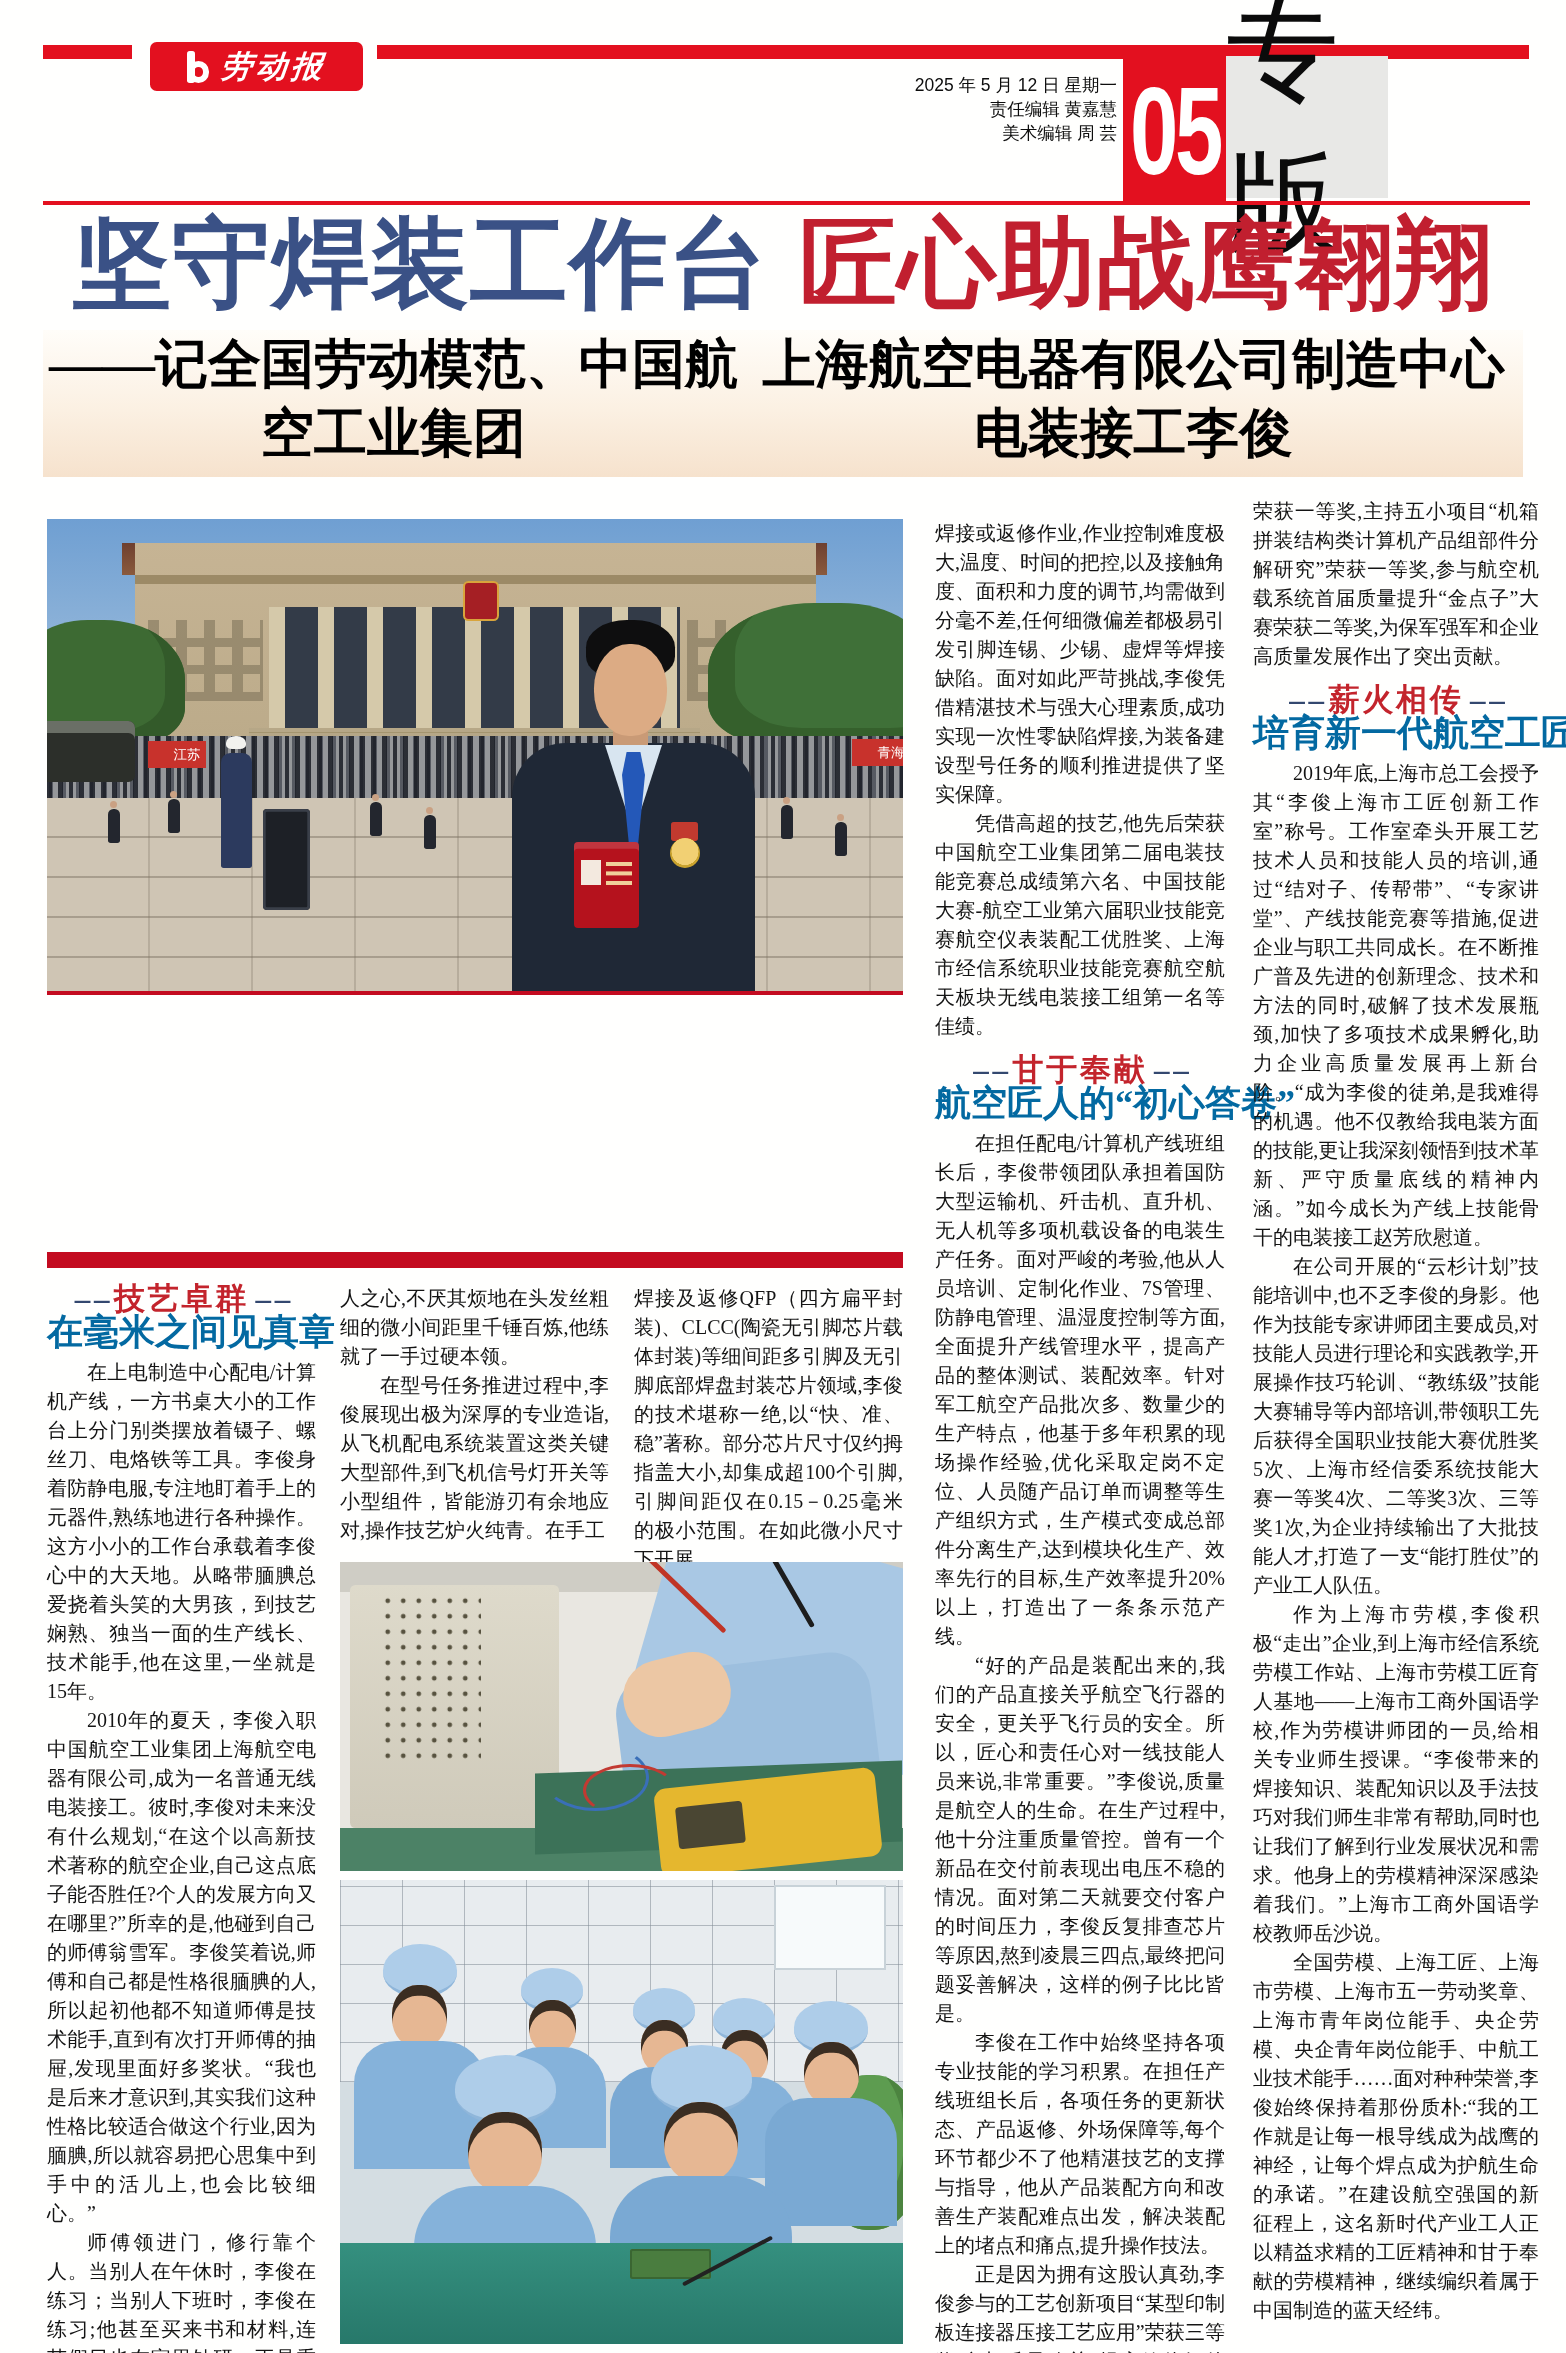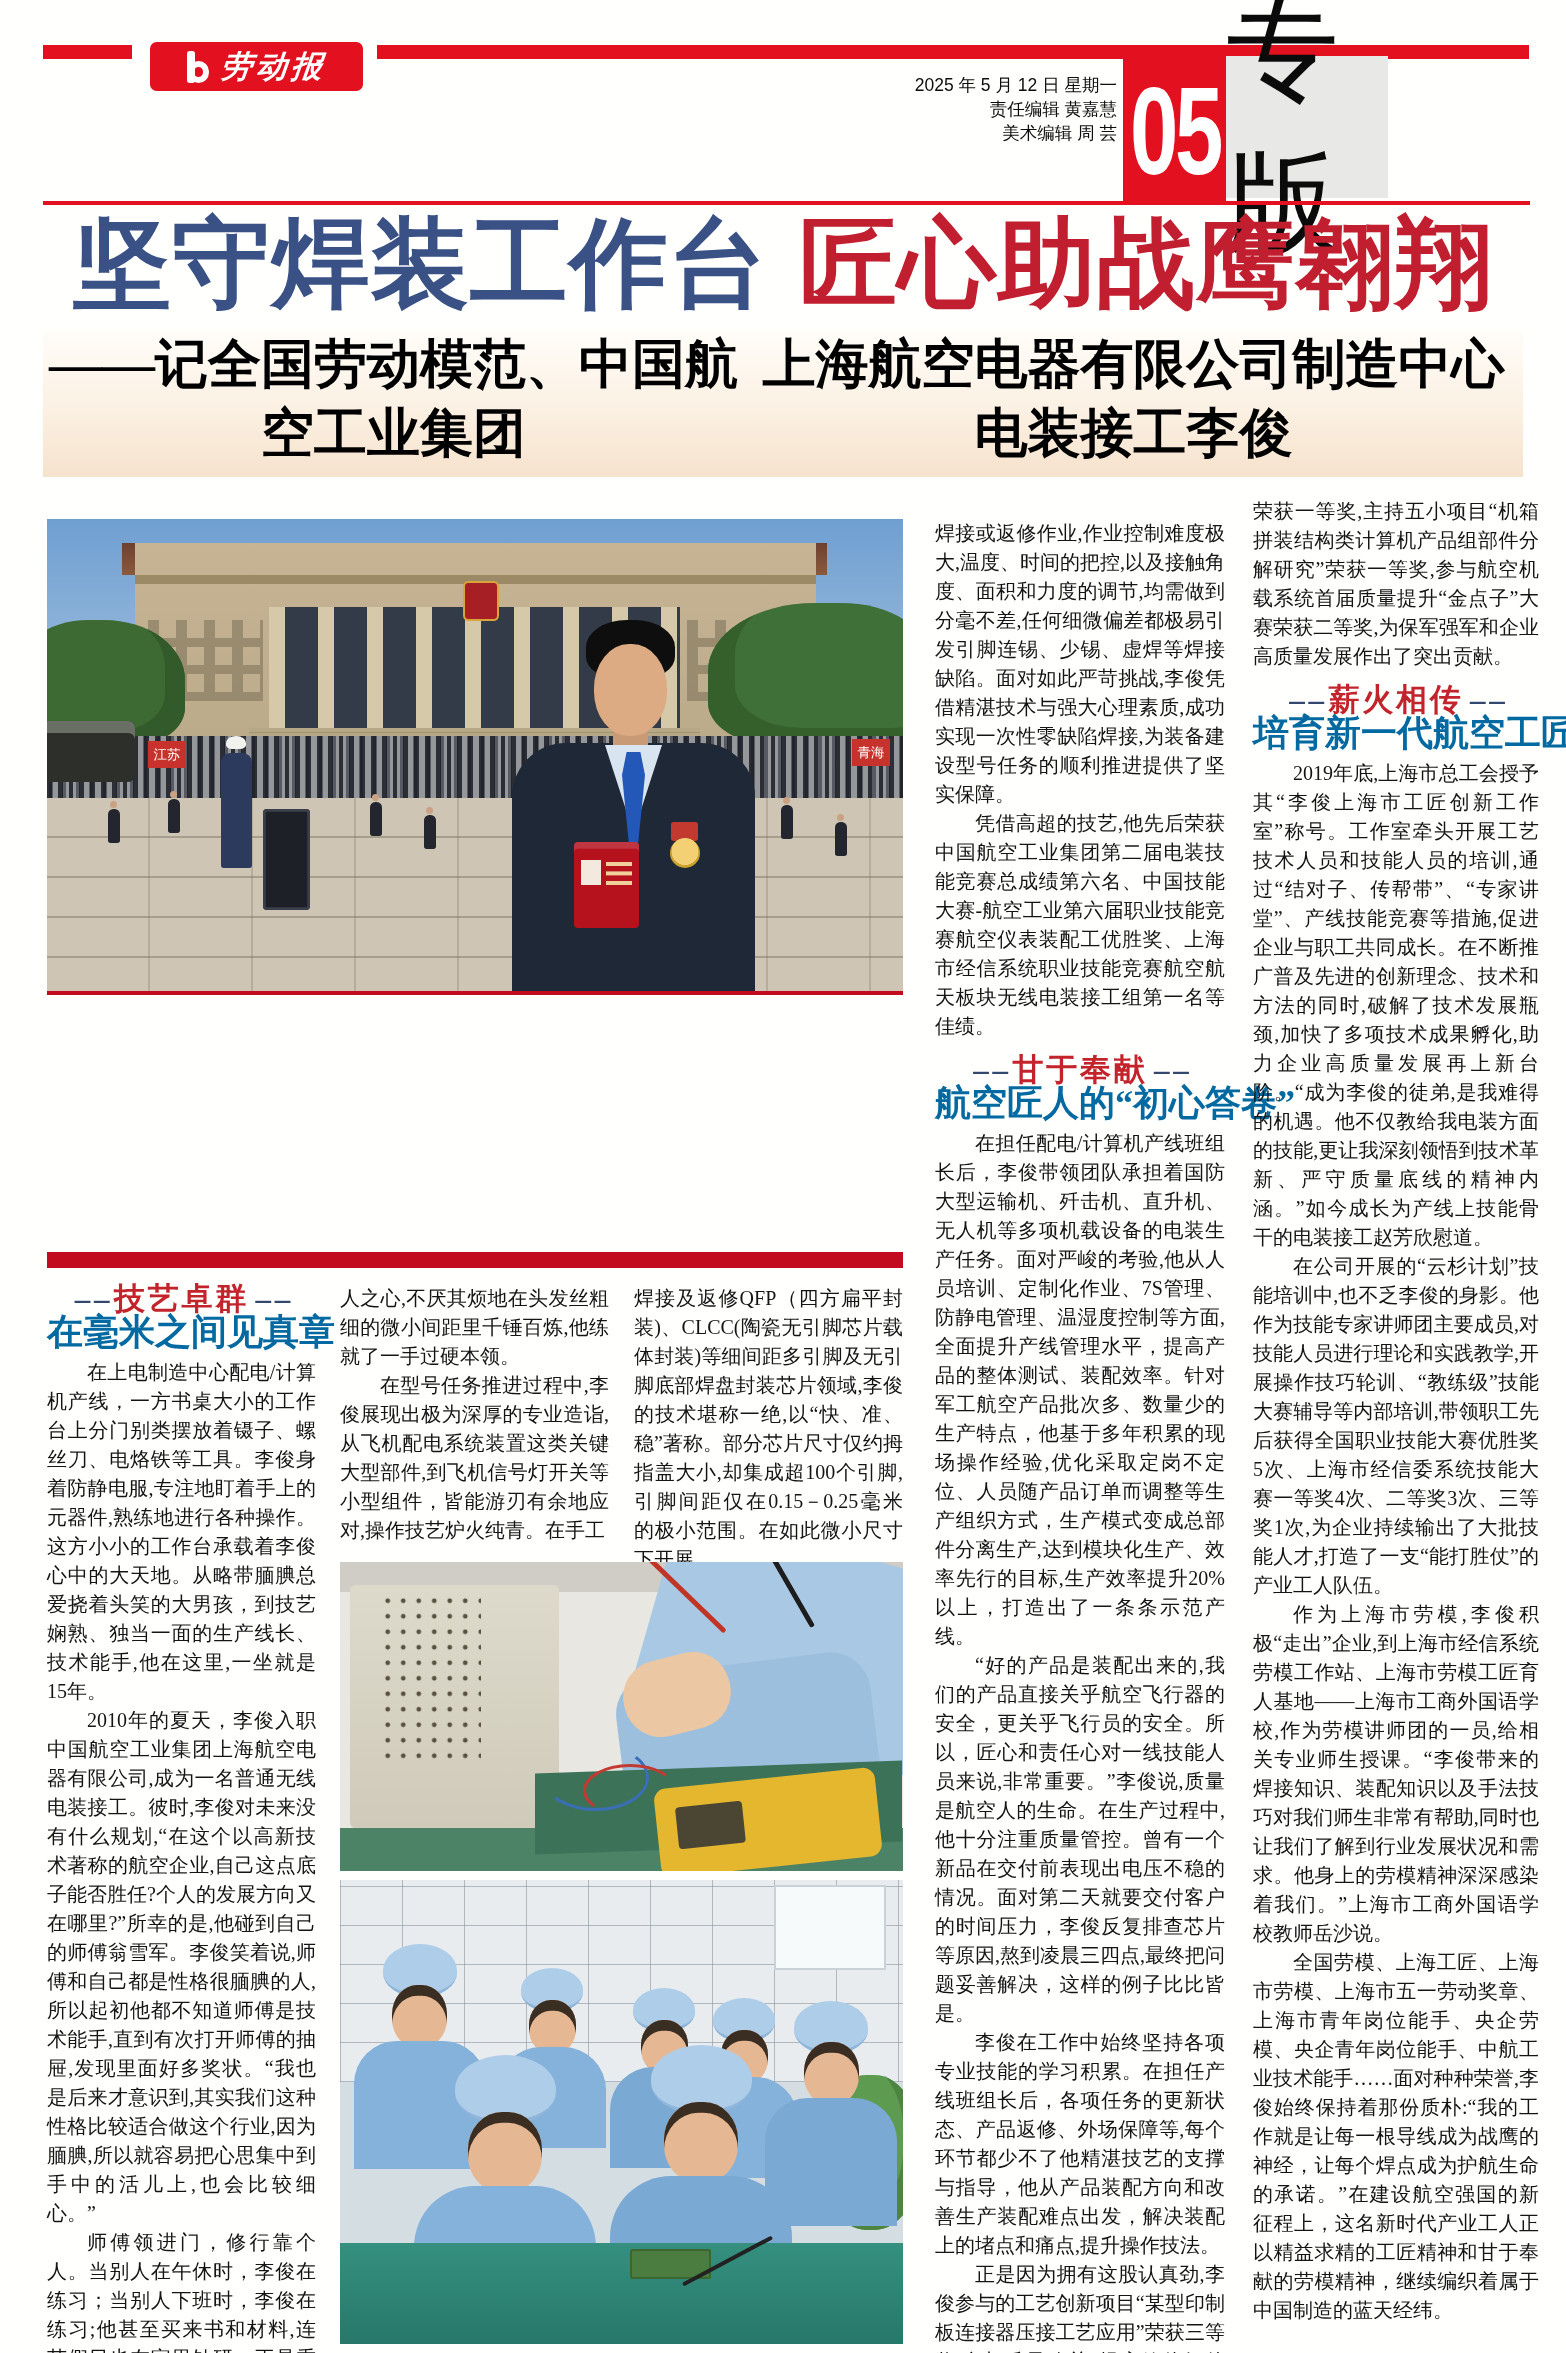--- a/index.html
+++ b/index.html
@@ -77,21 +77,21 @@
   .p1-steps{position:absolute;left:202px;top:209px;width:451px;height:16px;background:repeating-linear-gradient(180deg,#b6a787 0 4px,#a3946f 4px 5.4px);}
   .p1-treeL{position:absolute;left:-30px;top:101px;width:168px;height:125px;background:#3d6a33;border-radius:42% 48% 30% 30%;box-shadow:inset -20px -13.5px 0 #335a2a;}
   .p1-treeR{position:absolute;right:-27px;top:84px;width:222px;height:142px;background:#3f7038;border-radius:48% 40% 30% 30%;box-shadow:inset 27px -17px 0 #35602c;}
   .p1-crowd{position:absolute;left:0;top:217px;width:100%;height:62px;background:#95979a;
             background-image:repeating-linear-gradient(90deg,rgba(25,28,36,.85) 0 4.7px,transparent 4.7px 10.8px),
                              repeating-linear-gradient(90deg,rgba(60,64,74,.7) 2px 6px,transparent 6px 15.5px);}
   .p1-ground{position:absolute;left:0;top:279px;width:100%;height:193px;background:#cfc5b4;
              background-image:repeating-linear-gradient(180deg,transparent 0 38px,rgba(120,110,95,.45) 38px 40px),
                               repeating-linear-gradient(90deg,transparent 0 101px,rgba(120,110,95,.28) 101px 103px);}
   .placard{position:absolute;width:38px;height:27px;background:#c8322c;color:#fff;font-size:13.5px;line-height:27px;
-           text-align:center;font-family:"Liberation Sans",sans-serif;}
+           text-align:center;font-family:"Liberation Sans",sans-serif;padding-left:20px;}
   .placard.pA{left:101px;top:222px;}
   .placard.pB{left:593px;top:225px;}
   .placard.pC{left:805px;top:220px;}
   .p1-bus{position:absolute;left:-13.5px;top:202px;width:101px;height:61px;background:#2c2f2a;border-radius:6.7px;box-shadow:inset 0 12px 0 #6a6f66;}
   .person{position:absolute;width:11.5px;height:34px;background:#23262e;border-radius:5.4px 5.4px 2.7px 2.7px;}
   .person::before{content:"";position:absolute;left:2px;top:-8px;width:7.4px;height:7.4px;border-radius:50%;background:#caa183;}
   .guard{position:absolute;left:174px;top:234px;width:31px;height:115px;background:#2c3a5e;border-radius:9.4px 9.4px 2.7px 2.7px;}
   .guard::before{content:"";position:absolute;left:5.4px;top:-17.5px;width:20px;height:13.5px;border-radius:50% 50% 30% 30%;background:#f2f2ef;}
   .trolley{position:absolute;left:216px;top:290px;width:47px;height:101px;background:#1d2026;border-radius:4px;box-shadow:inset 0 0 0 2.7px #3a3f49;}
   .p1-man{position:absolute;left:465px;top:101px;width:243px;height:371px;}

